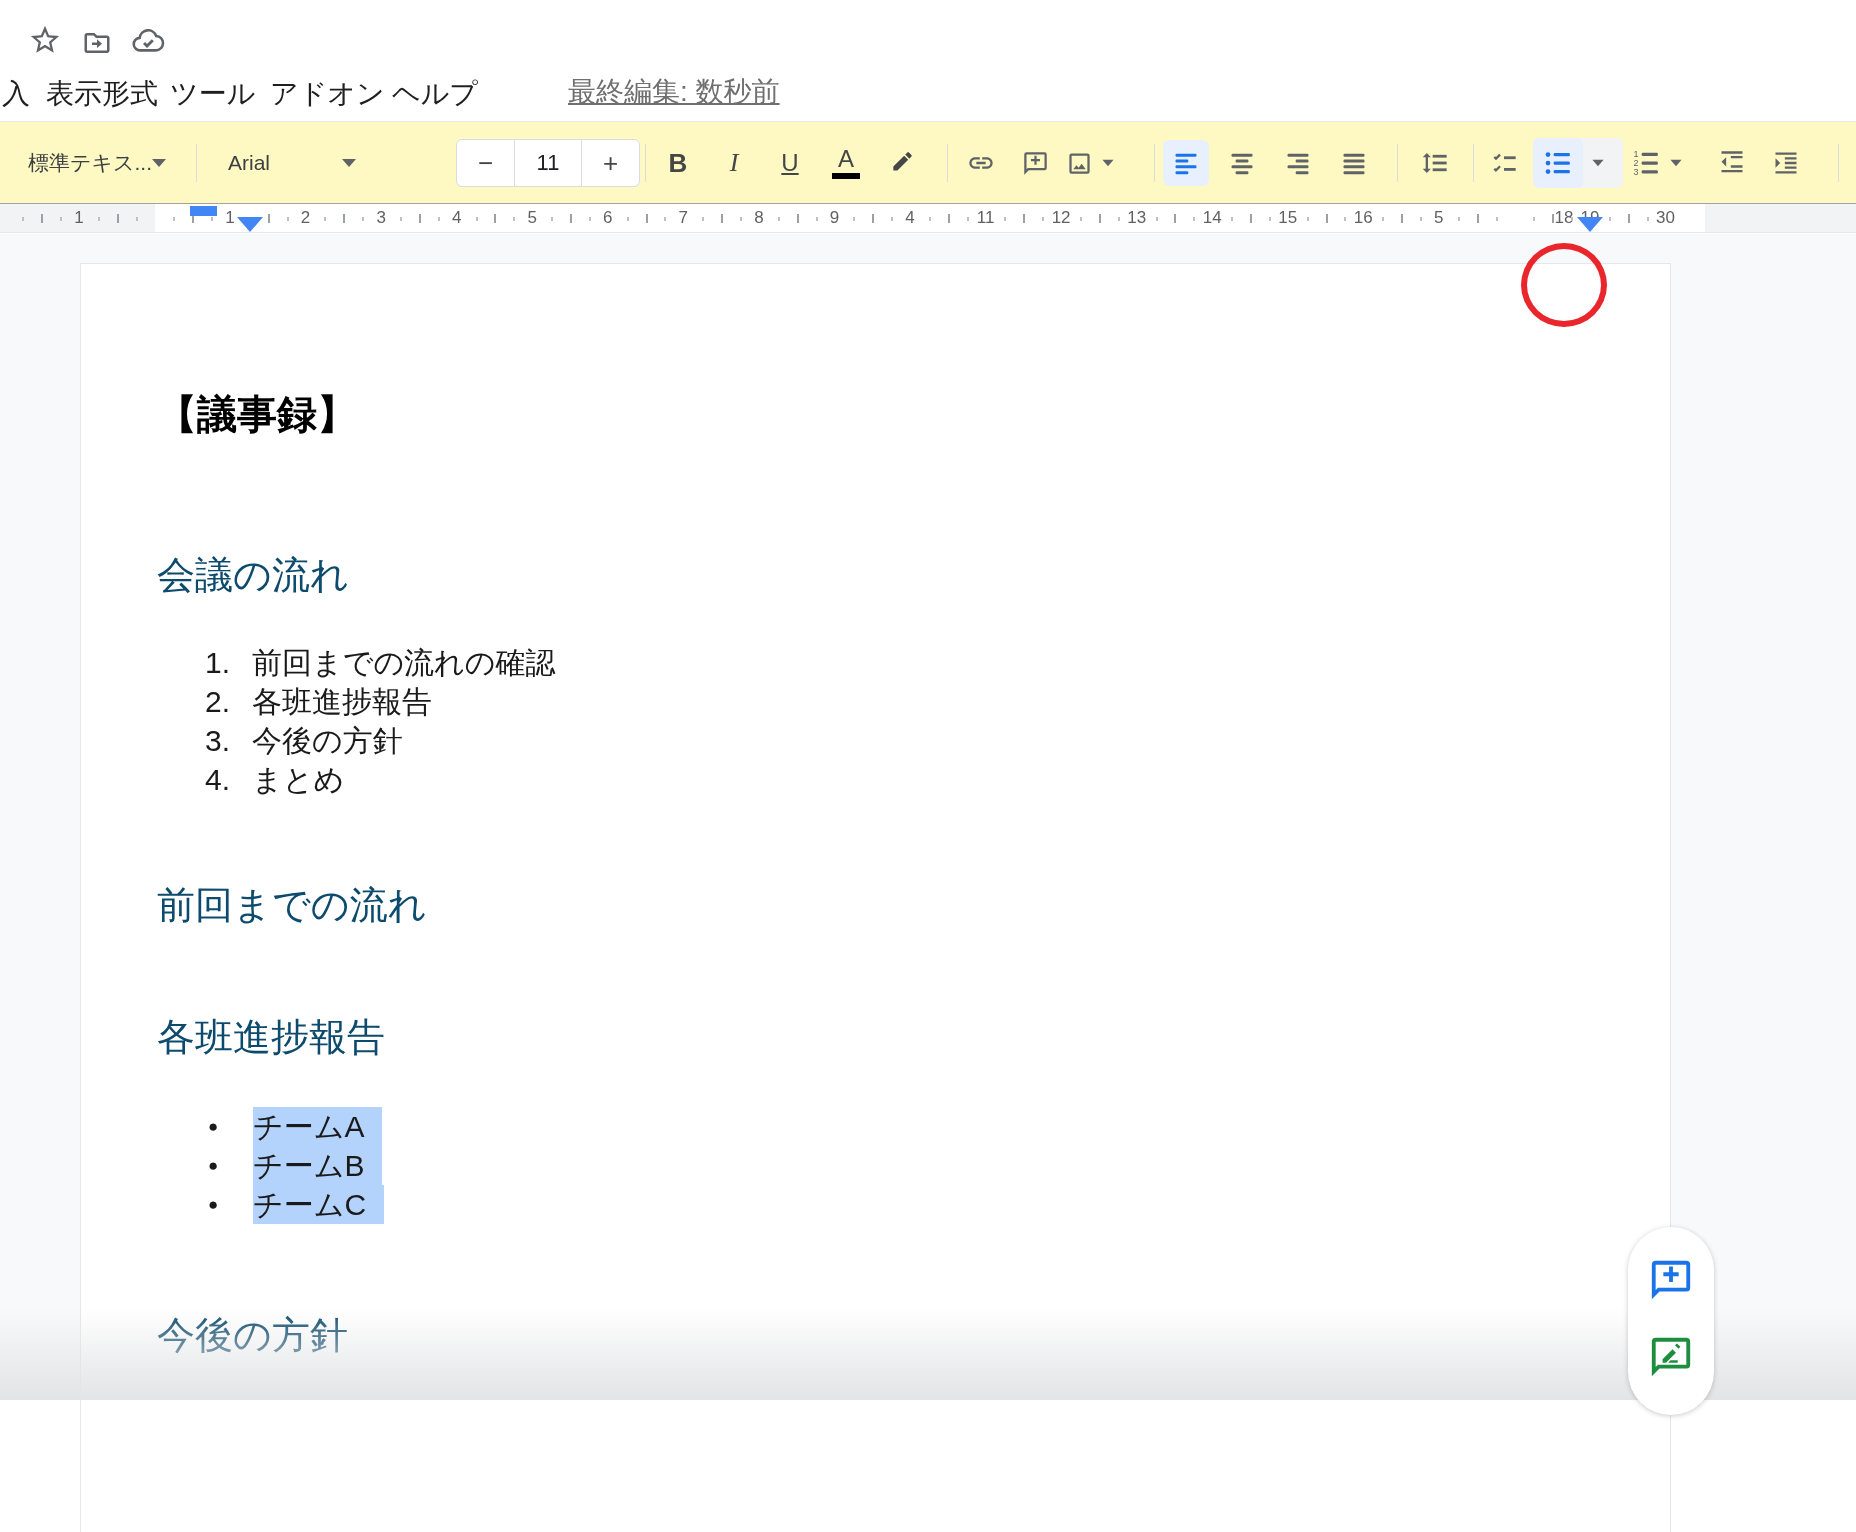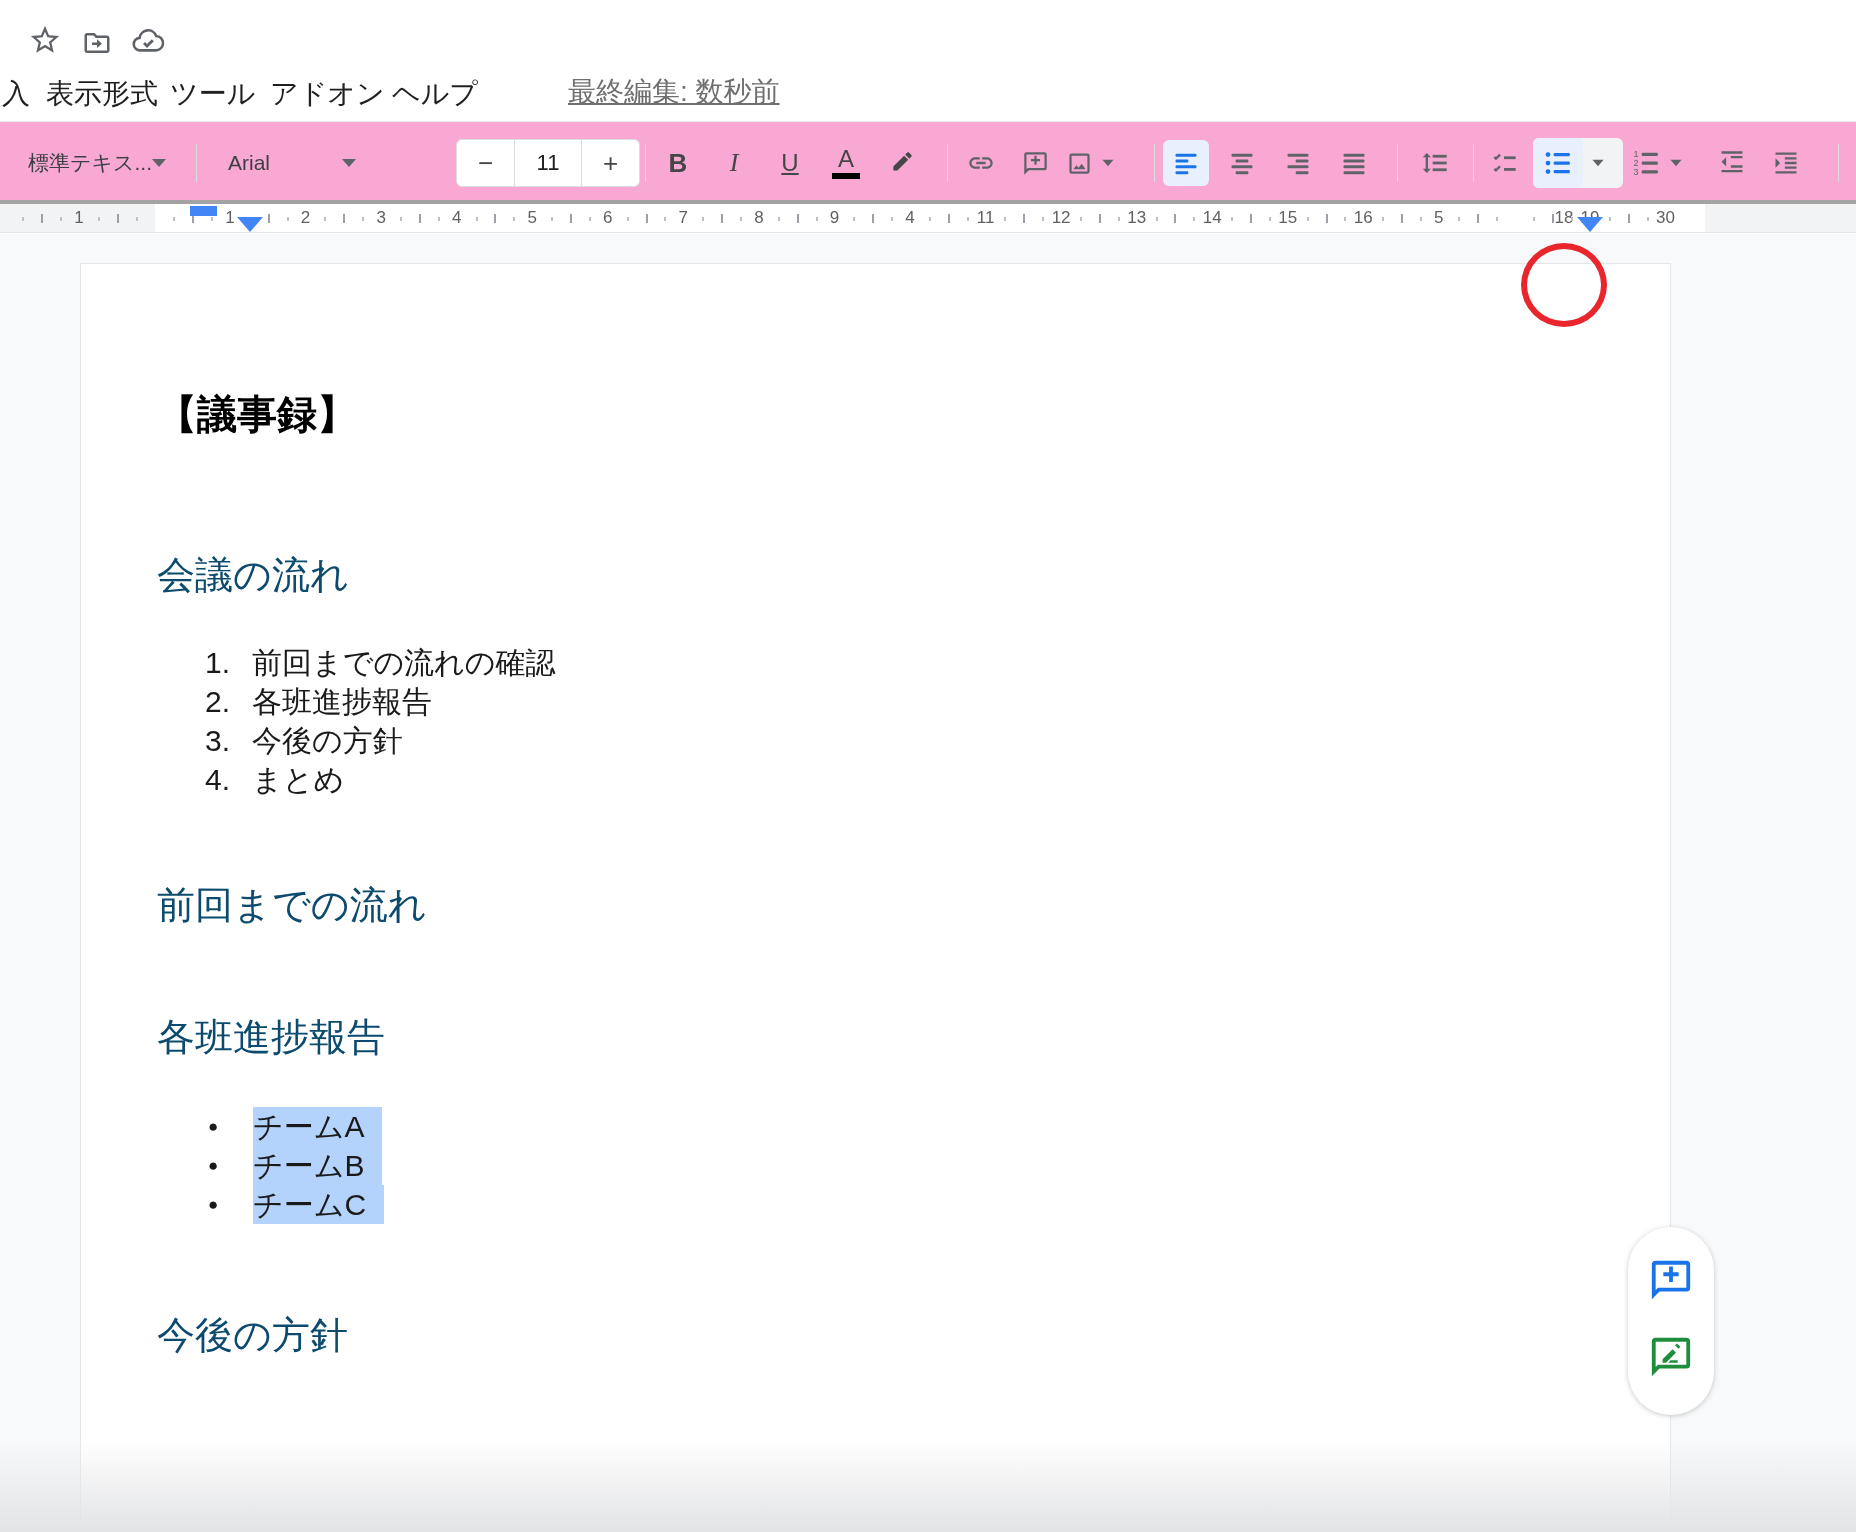--- a/index.html
+++ b/index.html
@@ -12,22 +12,22 @@
   .qbtn { position:absolute; top:24px; width:36px; height:36px; border:none; background:none; cursor:pointer; color:#5f6368; }
 
   
   .menubar { position:absolute; left:0; top:66px; width:1856px; height:56px; background:#fff;
     border-bottom:1px solid #e8eaed; }
   .menu-item { position:absolute; top:0; height:56px; line-height:52px; font-size:28px; color:#1f1f1f; cursor:pointer; background:none; border:none; font-family:inherit; }
   .last-edited { position:absolute; left:568px; top:0; height:56px; line-height:52px; font-size:28px;
     color:#6f6f6f; text-decoration:underline; cursor:pointer; }
 
   
-  .toolbar { position:absolute; left:0; top:122px; width:1856px; height:82px; background:#f9a8d4;
-    border-bottom:4px solid #a3a3a3; }
+  .toolbar { position:absolute; left:0; top:122px; width:1856px; height:82px; background:#fef9c3;
+    border-bottom:1px solid #a3a3a3; }
   .tb-divider { position:absolute; top:22px; width:1px; height:38px; background:#dadce0; }
   .tbtn { position:absolute; top:18px; width:46px; height:46px; border:none; border-radius:6px;
     background:none; color:#5f6368; display:flex; align-items:center; justify-content:center; cursor:pointer; }
   .tbtn.active { background:#e8f0fe; color:#1a73e8; }
   .drop { position:absolute; top:18px; height:46px; display:flex; align-items:center; cursor:pointer; color:#3c4043; }
   .caret { width:0; height:0; border-left:7px solid transparent; border-right:7px solid transparent;
     border-top:8px solid #5f6368; }
   .style-btn { left:14px; width:176px; }
   .style-btn .lbl { font-size:21px; padding-left:14px; width:138px; }
   .font-btn { left:212px; width:170px; }
@@ -66,21 +66,21 @@
   .tick { position:absolute; background:#9aa0a6; width:2px; }
   .tick.half { top:10px; height:9px; }
   .tick.dot { top:13px; height:4px; background:#bdc1c6; }
   .ind-flag { position:absolute; left:190px; top:2px; width:27px; height:10px; background:#4285f4; cursor:pointer; }
   .ind-tri { position:absolute; top:13px; width:0; height:0; border-left:13px solid transparent;
     border-right:13px solid transparent; border-top:15px solid #4285f4; cursor:pointer; }
   .ind-tri.hang { left:237px; }
   .ind-tri.rgt { left:1577px; }
 
   
-  .canvas { position:absolute; left:0; top:234px; width:1856px; height:1298px; background:#f8f9fa; }
+  .canvas { position:absolute; left:0; top:234px; width:1856px; height:1166px; background:#f8f9fa; }
   .page { position:absolute; left:80px; top:29px; width:1591px; height:1400px; background:#fff;
     border:1px solid #e6e7e9; }
   .content { padding:125px 60px 0 76px; }
   .doc-title { font-size:40px; font-weight:700; color:#000; line-height:50px; }
   .heading { font-size:38px; font-weight:400; color:#0c4a6e; line-height:52px; }
   .h1 { margin-top:110px; }
   .h2 { margin-top:80px; }
   .h3 { margin-top:80px; }
   .h4 { margin-top:85px; }
   .olist { margin-top:42px; }

